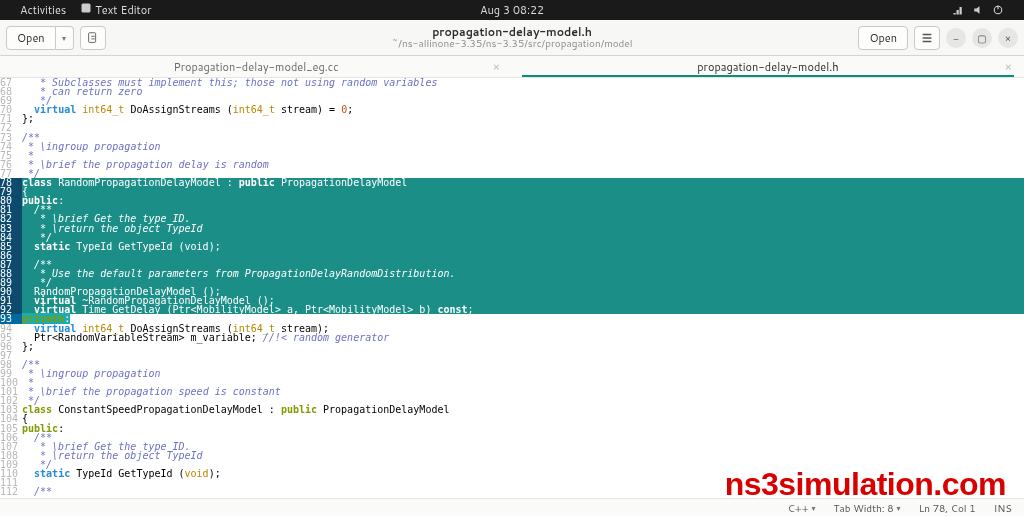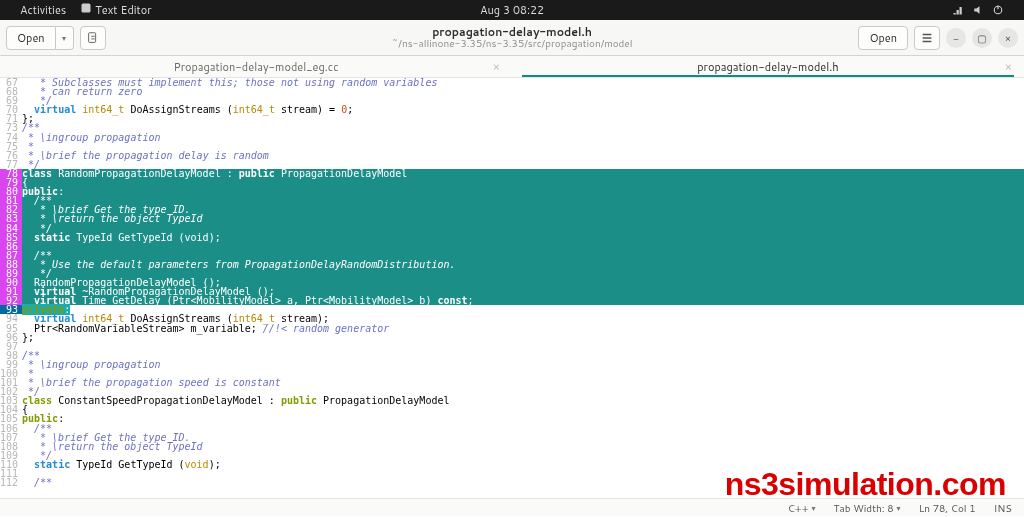--- a/index.html
+++ b/index.html
@@ -94,23 +94,23 @@
     height: 420px;
     overflow: hidden;
     background:#fff;
     font-family: "DejaVu Sans Mono","Menlo","Consolas",monospace;
     font-size: 10px;
     line-height: 1;
     display:flex;
   }
   .codeline { height: 9.1px; display:flex; }
   .sel { background:#1b8e88; color:#fff; }
-  .sel .ln { background:#d946ef; color:#fff; }
+  .sel .ln { background:#0c4a6e; color:#fff; }
   .sel2 { background:#19adb0; color:#fff; } 
-  .ln { display:inline-block; width:22px; text-align:right; color:#b7b7b5; padding-right:4px;}
+  .ln { display:inline-block; width:22px; color:#b7b7b5; padding-right:4px;}
   .cc { white-space:pre; }
 
   
   .c-comm { color:#6c71c4; font-style:italic; }
   .c-kw   { color:#268bd2; font-weight:bold; }
   .c-type { color:#b58900; }
   .c-num  { color:#cb4b16; }
   .c-green{ color:#859900; font-weight:bold; }
   .sel .c-comm, .sel .c-kw, .sel .c-type, .sel .c-num, .sel .c-green { color:#fff; }
 
@@ -238,20 +238,24 @@
       </div>
       <div class="codeline">
         <span class="ln">70</span>
         <span class="cc">  <span class="c-kw">virtual</span> <span class="c-type">int64_t</span> DoAssignStreams (<span class="c-type">int64_t</span> stream) = <span class="c-num">0</span>;</span>
       </div>
       <div class="codeline">
         <span class="ln">71</span>
         <span class="cc">};</span>
       </div>
       <div class="codeline">
+        <span class="ln">72</span>
+        <span class="cc"> </span>
+      </div>
+      <div class="codeline">
         <span class="ln">73</span>
         <span class="cc"><span class="c-comm">/**</span></span>
       </div>
       <div class="codeline">
         <span class="ln">74</span>
         <span class="cc"> <span class="c-comm">* \ingroup propagation</span></span>
       </div>
       <div class="codeline">
         <span class="ln">75</span>
         <span class="cc"> <span class="c-comm">*</span></span>

